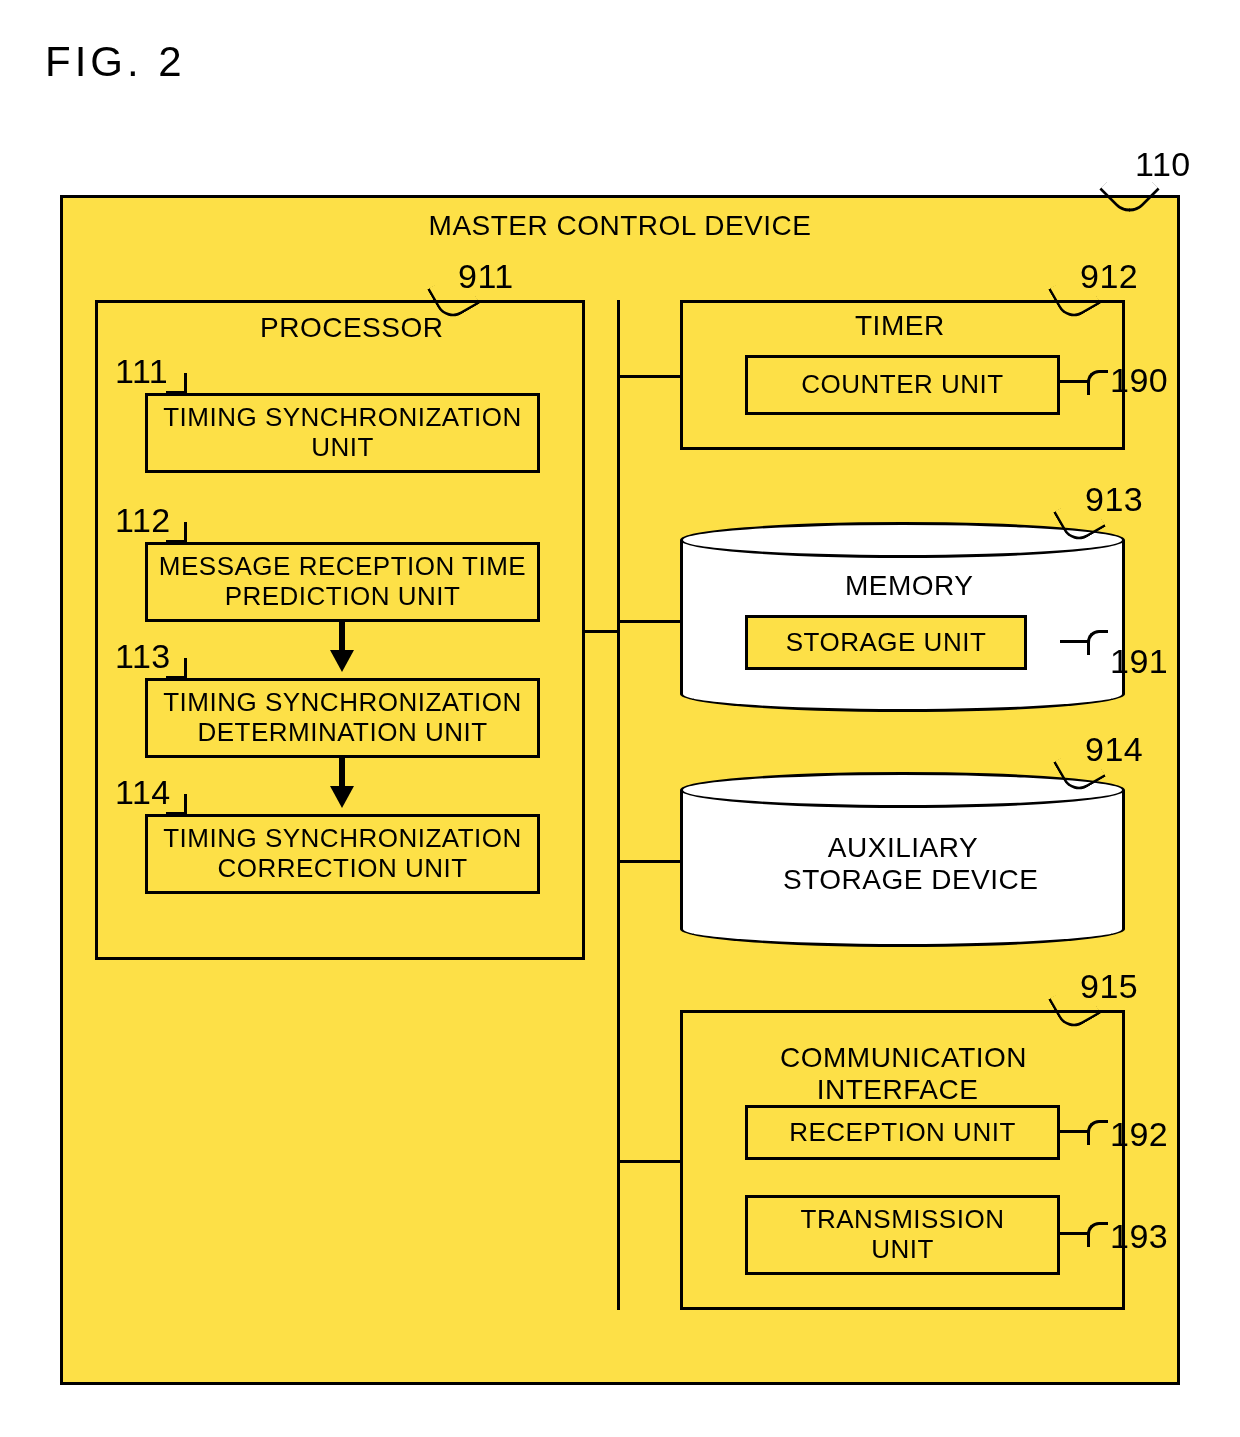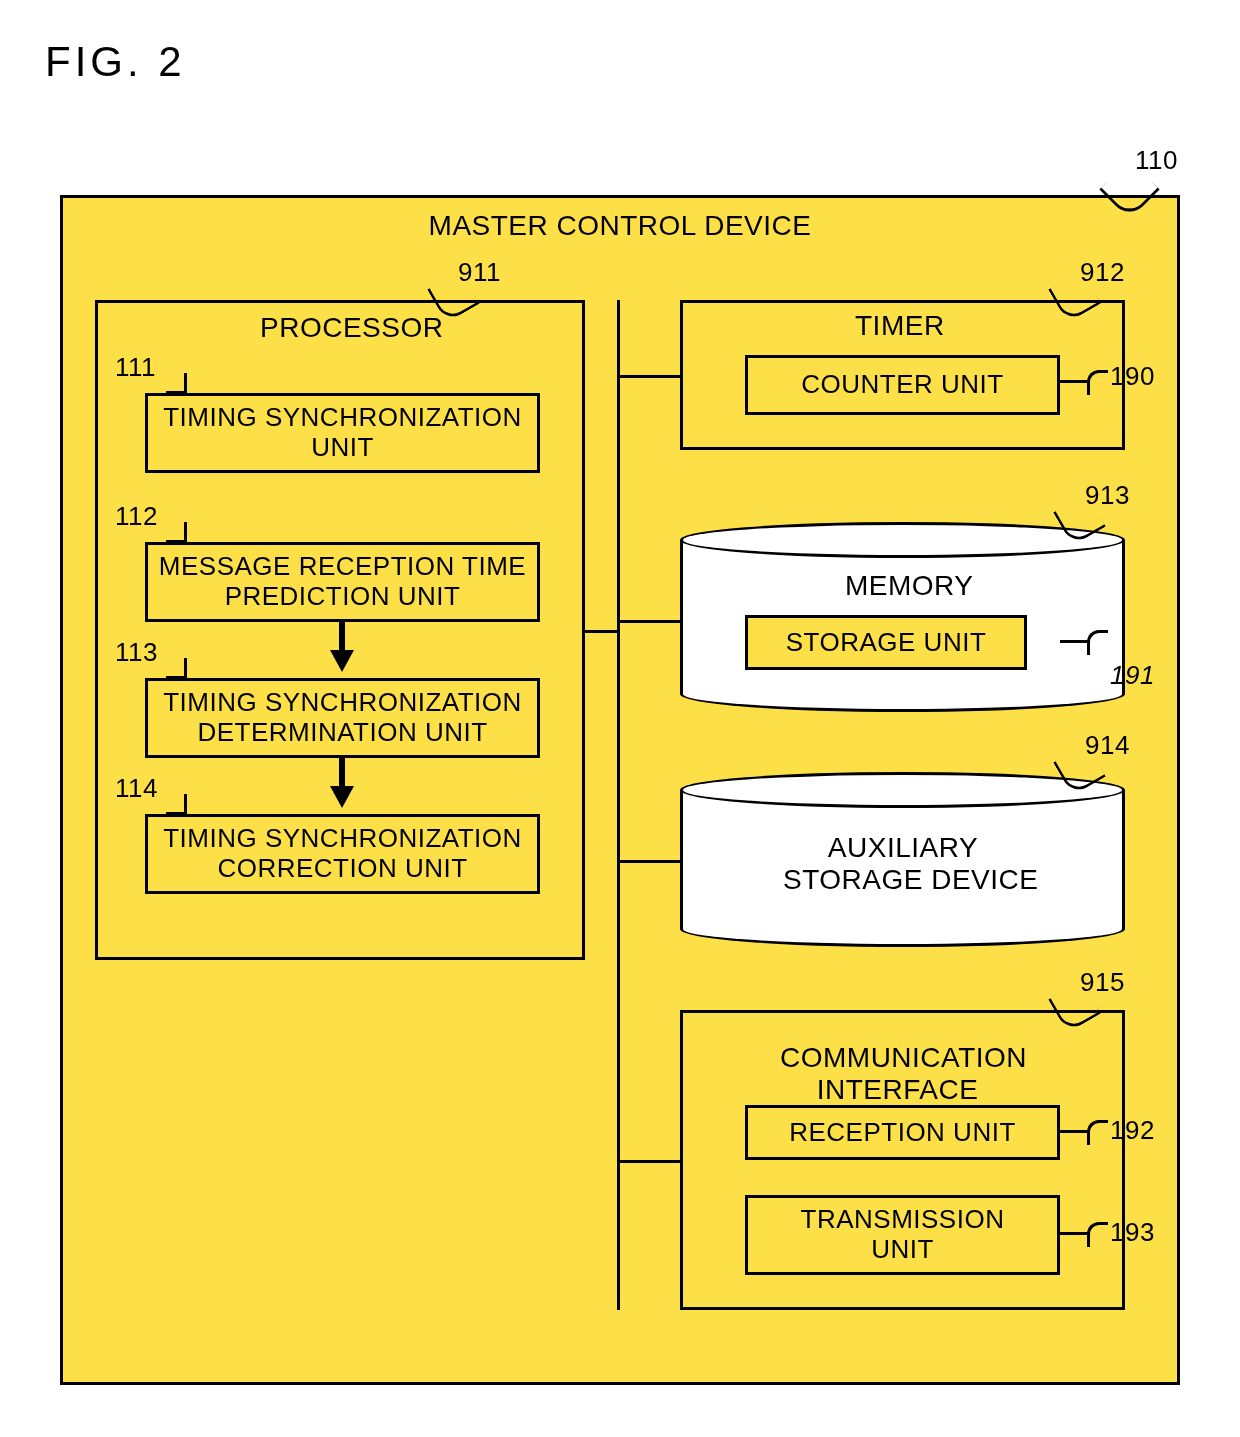--- a/index.html
+++ b/index.html
@@ -16,21 +16,21 @@
     position: absolute;
     left: 45px;
     top: 38px;
     font-size: 42px;
     font-weight: normal;
     letter-spacing: 4px;
   }
   
   .ref {
     position: absolute;
-    font-size: 26px;
+    font-size: 34px;
     text-align: right;
   }
   .ref-curve {
     position: absolute;
     width: 40px;
     height: 40px;
     border: 3px solid #000;
     border-top: none;
     border-right: none;
     border-radius: 0 0 0 20px;
@@ -153,21 +153,21 @@
   <div class="body" style="top:18px; height:172px;"></div>
   <div class="top" style="height:36px;"></div>
 </div>
 <div class="label" style="left:845px; top:570px;">MEMORY</div>
 <div class="ref-curve" style="left:1058px; top:498px; transform:rotate(-30deg) scale(0.9);"></div>
 <div class="ref" style="left:1085px; top:480px;">913</div>
 <div class="bus" style="left:618px; top:620px; width:62px; height:3px;"></div>
 <div class="box" style="left:745px; top:615px; width:282px; height:55px;">STORAGE UNIT</div>
 <div style="position:absolute; left:1060px; top:640px; width:30px; height:3px; background:#000;"></div>
 <div style="position:absolute; left:1087px; top:630px; width:18px; height:22px; border-left:3px solid #000; border-top:3px solid #000; border-radius:12px 0 0 0;"></div>
-<div class="ref" style="left:1110px; top:660px;font-style:italic;">191</div>
+<div class="ref" style="left:1110px; top:642px;">191</div>
 
 <div class="cyl" style="left:680px; top:772px; width:445px; height:175px;">
   <div class="body" style="top:18px; height:157px;"></div>
   <div class="top" style="height:36px;"></div>
 </div>
 <div class="label" style="left:783px; top:832px; width:240px; white-space:pre;">AUXILIARY
 STORAGE DEVICE</div>
 <div class="ref-curve" style="left:1058px; top:748px; transform:rotate(-30deg) scale(0.9);"></div>
 <div class="ref" style="left:1085px; top:730px;">914</div>
 <div class="bus" style="left:618px; top:860px; width:62px; height:3px;"></div>

